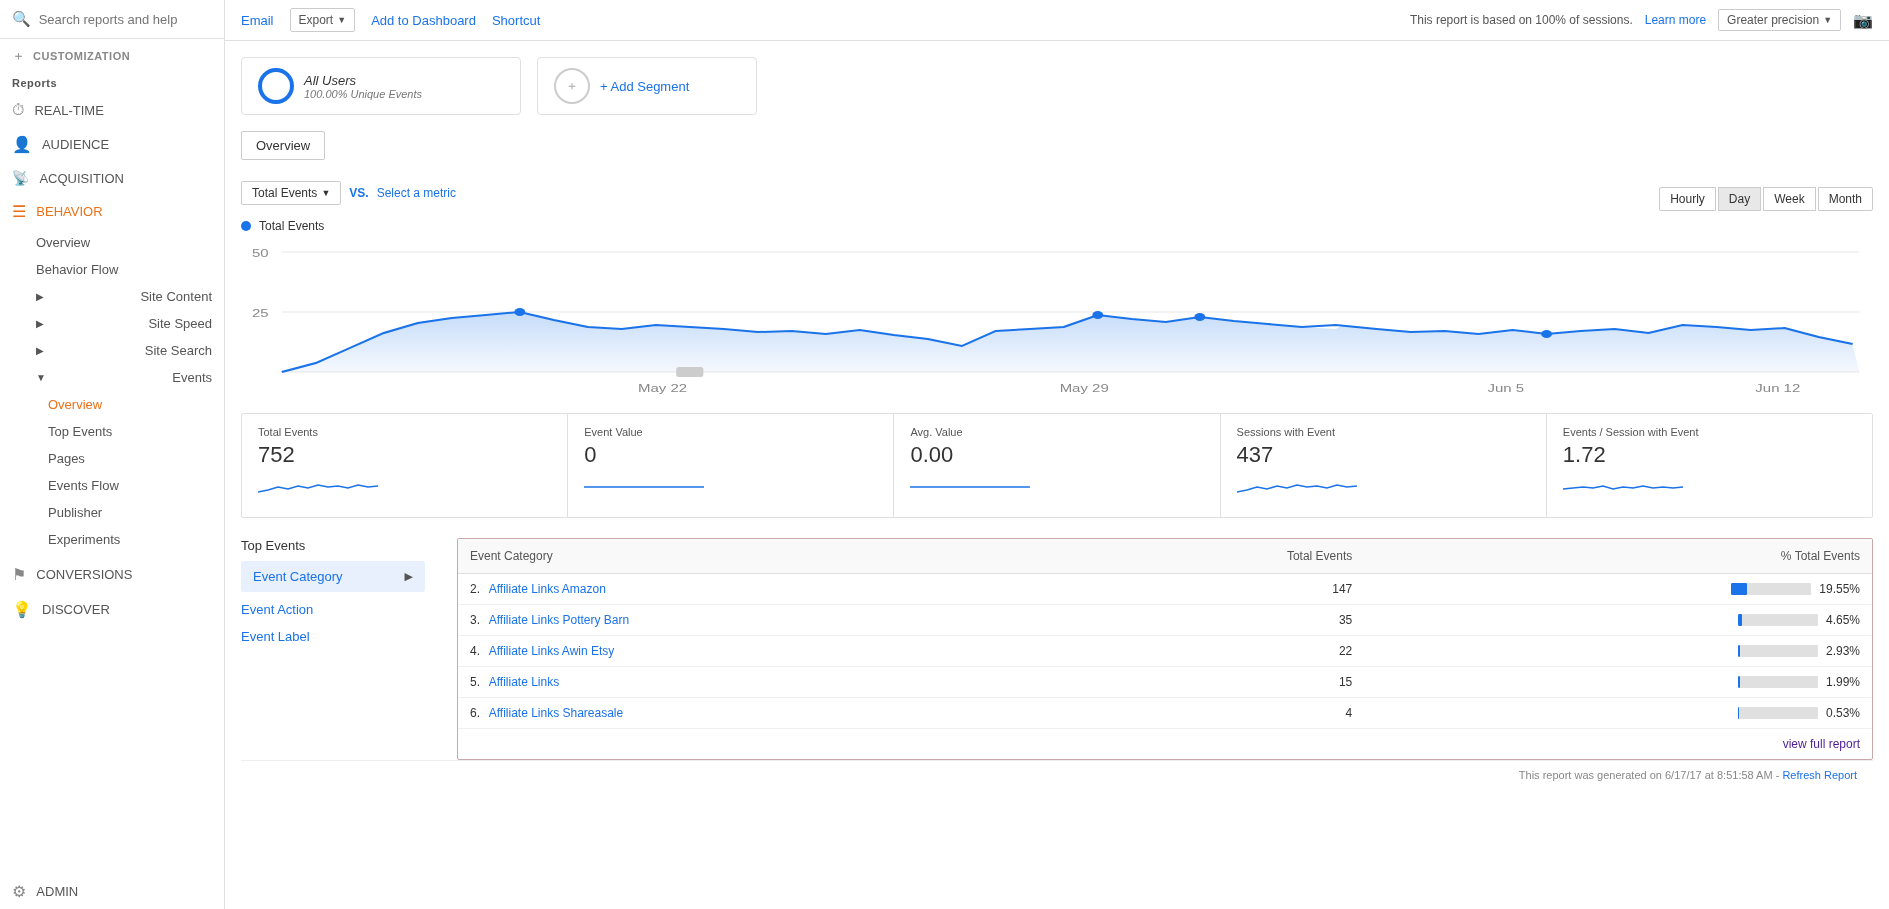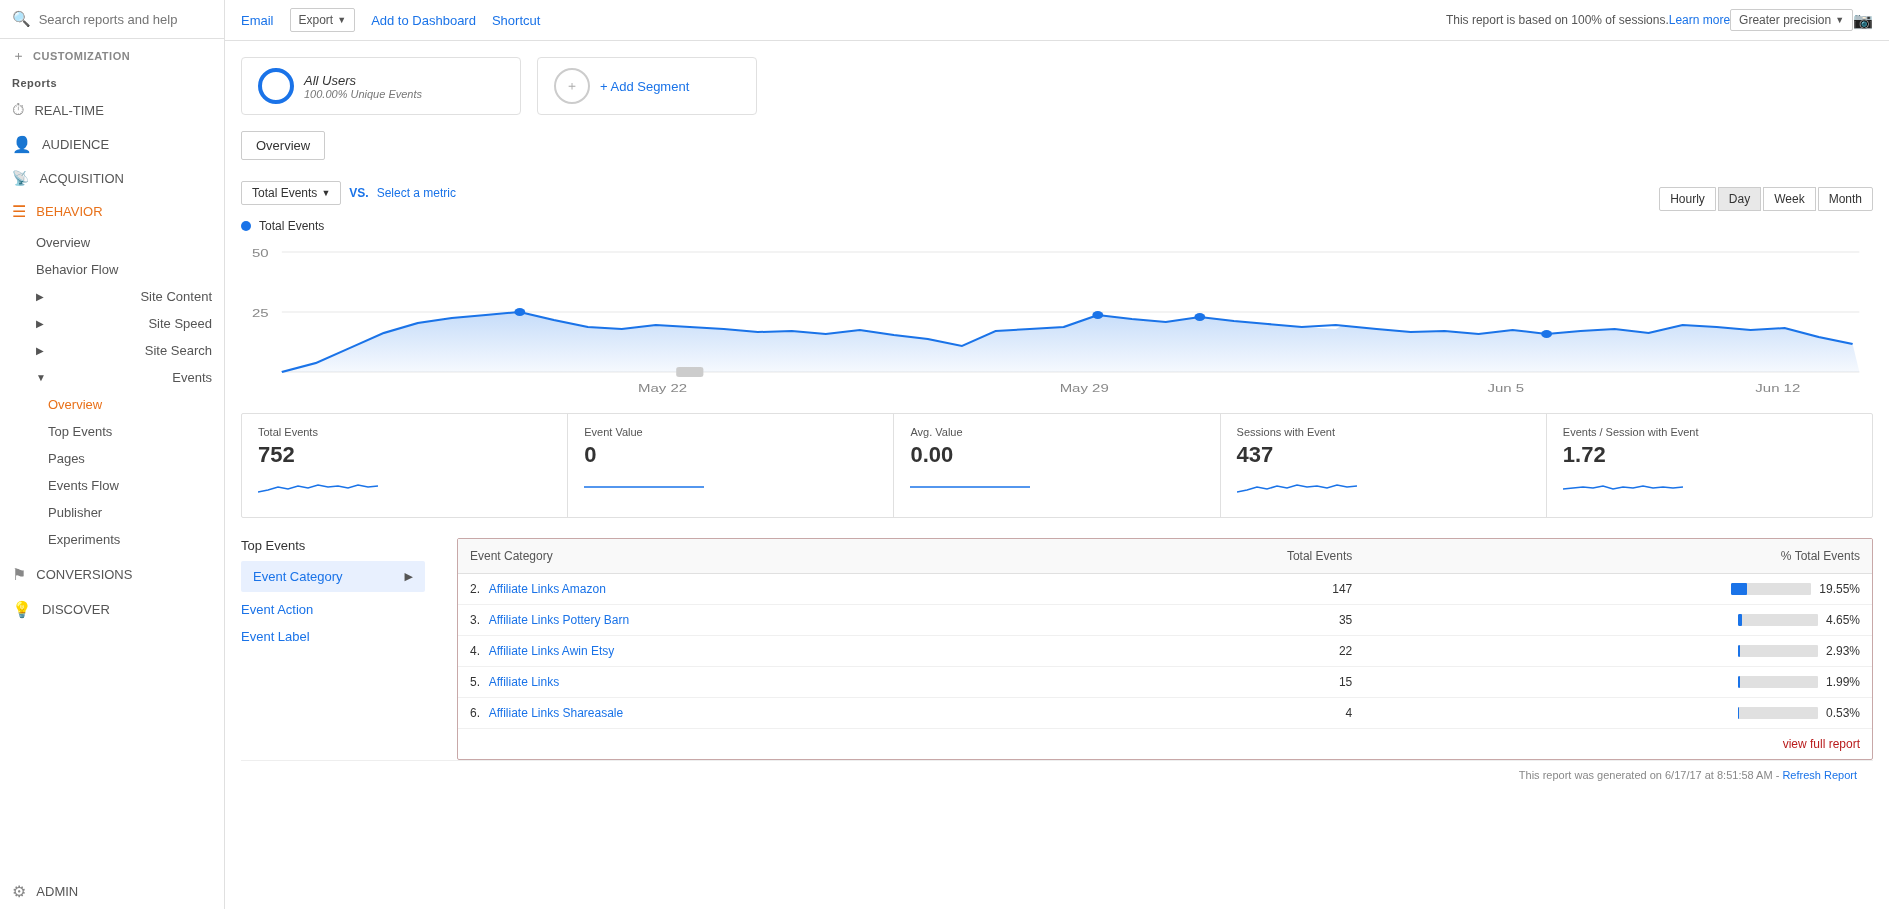--- a/index.html
+++ b/index.html
@@ -82,21 +82,21 @@
     
     .topbar {
       display: flex;
       align-items: center;
       justify-content: space-between;
       padding: 8px 16px;
       border-bottom: 1px solid #e0e0e0;
       min-height: 40px;
     }
     .topbar-left { display: flex; align-items: center; gap: 16px; }
-    .topbar-right { display: flex; align-items: center; font-size: 12px; color: #555; }
+    .topbar-right { display: flex; align-items: center; gap: 12px; font-size: 12px; color: #555; }
     .topbar-link { color: #1a73e8; cursor: pointer; }
     .topbar-btn {
       font-size: 12px; color: #555; cursor: pointer; padding: 4px 8px;
       border: 1px solid #ccc; border-radius: 2px; background: #fff;
       display: flex; align-items: center; gap: 4px;
     }
     .topbar-precision {
       display: flex; align-items: center; gap: 4px; font-size: 12px;
       border: 1px solid #ccc; border-radius: 2px; padding: 3px 8px; cursor: pointer;
     }
@@ -200,21 +200,21 @@
       border-radius: 2px;
       margin-bottom: 20px;
     }
     .metric-card {
       flex: 1;
       padding: 12px 16px;
       border-right: 1px solid #e0e0e0;
     }
     .metric-card:last-child { border-right: none; }
     .metric-label { font-size: 11px; color: #555; margin-bottom: 4px; }
-    .metric-value { font-size: 22px; font-weight: 700; color: #333; margin-bottom: 4px; }
+    .metric-value { font-size: 22px; font-weight: 400; color: #333; margin-bottom: 4px; }
     .sparkline { height: 30px; }
 
     
     .bottom-row {
       display: flex;
       gap: 16px;
     }
     .top-events-panel {
       min-width: 200px;
       padding-right: 16px;
@@ -265,21 +265,21 @@
       font-size: 12px;
     }
     .data-table td.right { text-align: right; }
     .data-table tr:last-child td { border-bottom: none; }
     .data-table a { color: #1a73e8; text-decoration: none; cursor: pointer; }
 
     .bar-cell { display: flex; align-items: center; gap: 8px; justify-content: flex-end; }
     .bar-bg { width: 80px; height: 12px; background: #e0e0e0; border-radius: 1px; overflow: hidden; display: inline-block; }
     .bar-fill { height: 100%; background: #1a73e8; border-radius: 1px; }
 
-    .view-full { text-align: right; padding: 8px 12px; font-size: 12px; color: #b91c1c; cursor: pointer; border-top: 1px solid #f0f0f0; }
+    .view-full { text-align: right; padding: 8px 12px; font-size: 12px; color: #4c1d95; cursor: pointer; border-top: 1px solid #f0f0f0; }
 
     
     .footer {
       font-size: 11px; color: #888;
       padding: 8px 16px;
       text-align: right;
       border-top: 1px solid #eee;
     }
     .footer a { color: #1a73e8; cursor: pointer; }
   </style>

